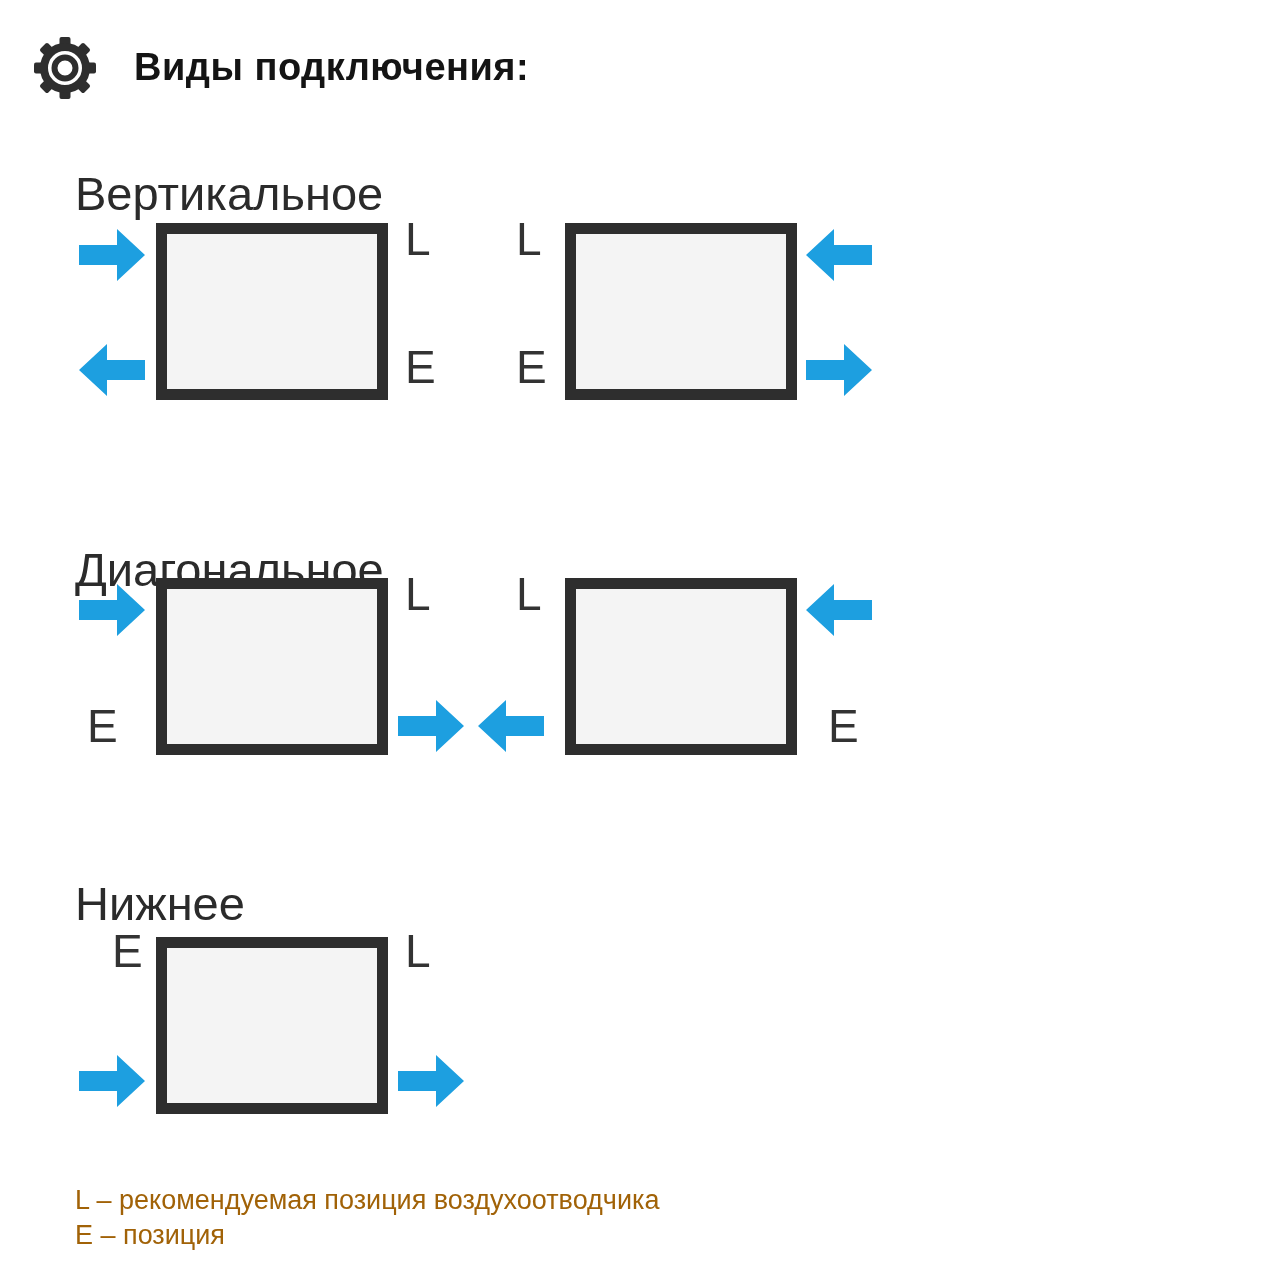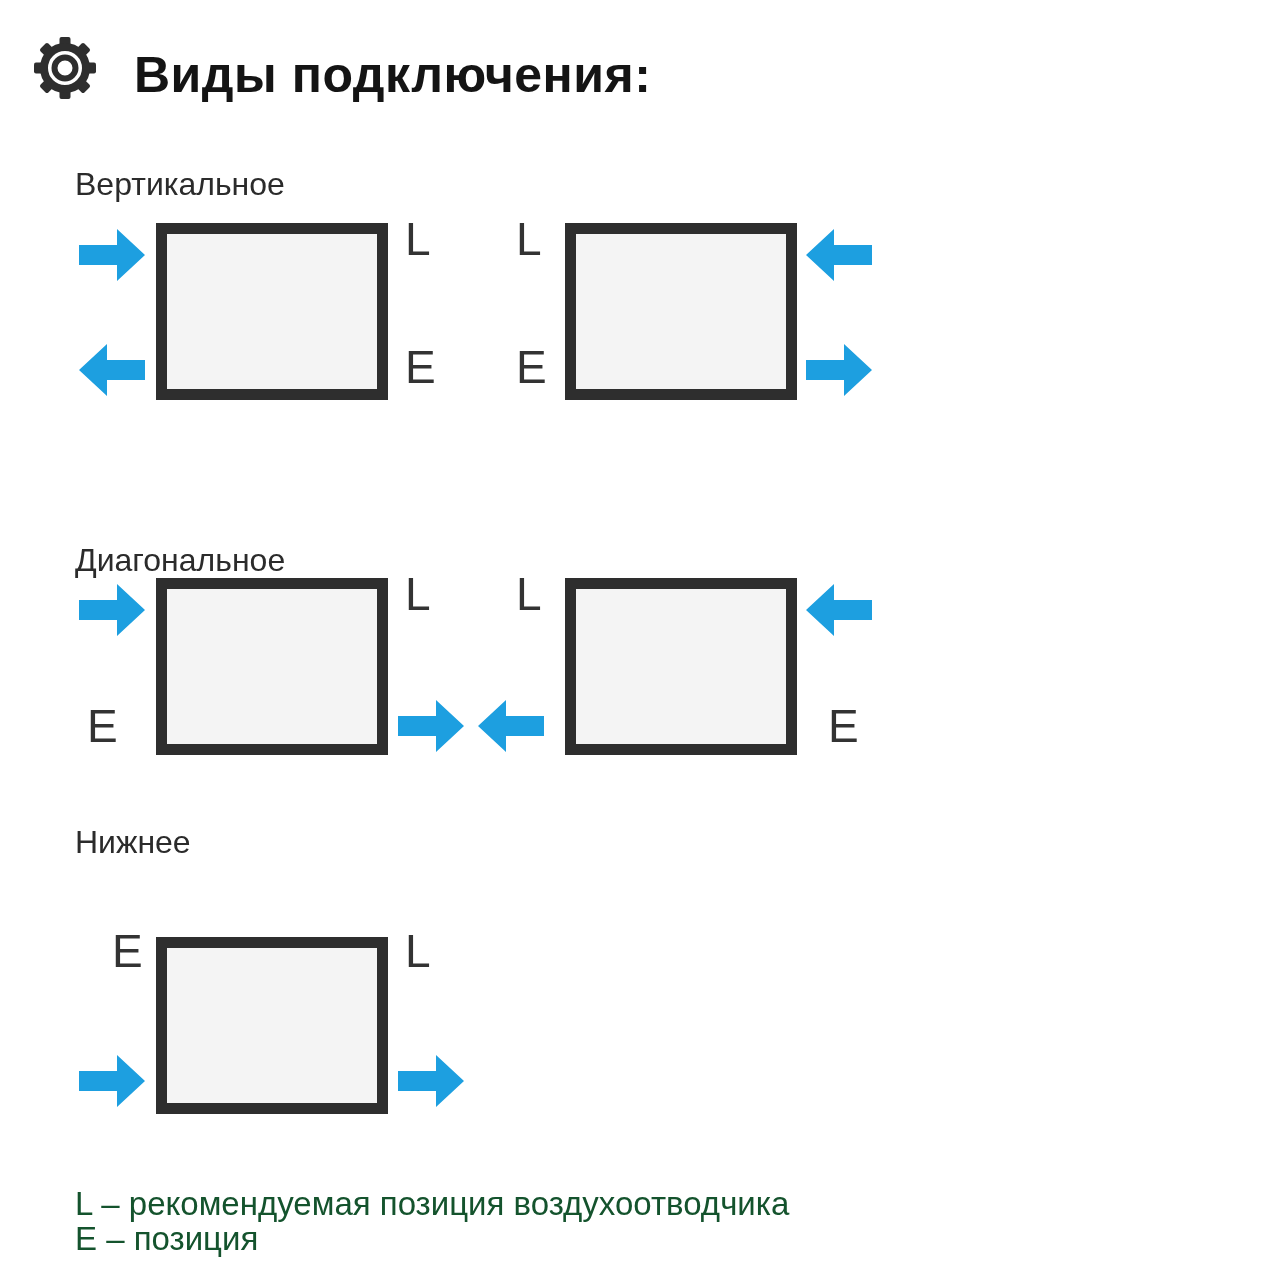--- a/index.html
+++ b/index.html
@@ -7,31 +7,31 @@
     position:relative;
     width:1280px;height:1280px;
     background:#ffffff;
     overflow:hidden;
     font-family:"Liberation Sans", sans-serif;
     --arrow:#1d9fe0;
     --outline:#2e2e2e;
     --fill:#f4f4f4;
   }
   .gear{position:absolute;left:33px;top:36px;width:64px;height:64px;color:var(--outline);}
-  .page-title{position:absolute;left:134px;top:46px;font-size:50px;font-weight:700;color:#141414;letter-spacing:0.5px;}
-  .sec-title{position:absolute;font-size:32px;font-weight:400;color:#2b2b2b;}
+  .page-title{position:absolute;left:134px;top:46px;font-size:38px;font-weight:700;color:#141414;letter-spacing:0.5px;}
+  .sec-title{position:absolute;font-size:47px;font-weight:400;color:#2b2b2b;}
   .radiator{
     position:absolute;width:232px;height:177px;box-sizing:border-box;
     background:var(--fill);border:11px solid var(--outline);
   }
   .marker{position:absolute;font-size:46px;line-height:1;color:#333;font-weight:400;}
   .arrow{position:absolute;width:66px;height:58px;color:var(--arrow);}
   .arrow.left{transform:scaleX(-1);}
   .arrow svg,.gear svg{display:block;width:100%;height:100%;}
-  .legend-line{position:absolute;font-size:33px;color:#14532d;text-align:right;}
+  .legend-line{position:absolute;font-size:27px;color:#a16207;text-align:right;}
 </style>
 </head>
 <body>
 
 <div id="page" style="--arrow: #1d9fe0; --outline: #2e2e2e; --fill: #f4f4f4;">
 
   <span class="gear">
     <svg viewBox="0 0 64 64" aria-hidden="true">
       <g fill="currentColor">
         <rect x="26.5" y="1" width="11" height="13" rx="2" transform="rotate(0 32 32)"></rect>
@@ -107,21 +107,21 @@
     <div class="radiator" style="left:565px;top:578px;"></div>
     <span class="arrow left" style="left:806px;top:581px;">
       <svg viewBox="0 0 66 58">
           <polygon fill="currentColor" points="0,19 38,19 38,3 66,29 38,55 38,39 0,39"></polygon>
         </svg>
     </span>
     <div class="marker" style="left:828px;top:703px;">E</div>
   </section>
 
   <section>
-    <div class="sec-title" style="left:75px;top:824px;">Нижнее</div>
+    <div class="sec-title" style="left:75px;top:876px;">Нижнее</div>
 
     <div class="marker" style="left:112px;top:928px;">E</div>
     <div class="radiator" style="left:156px;top:937px;"></div>
     <div class="marker" style="left:405px;top:928px;">L</div>
     <span class="arrow" style="left:79px;top:1052px;">
       <svg viewBox="0 0 66 58">
           <polygon fill="currentColor" points="0,19 38,19 38,3 66,29 38,55 38,39 0,39"></polygon>
         </svg>
     </span>
     <span class="arrow" style="left:398px;top:1052px;">

